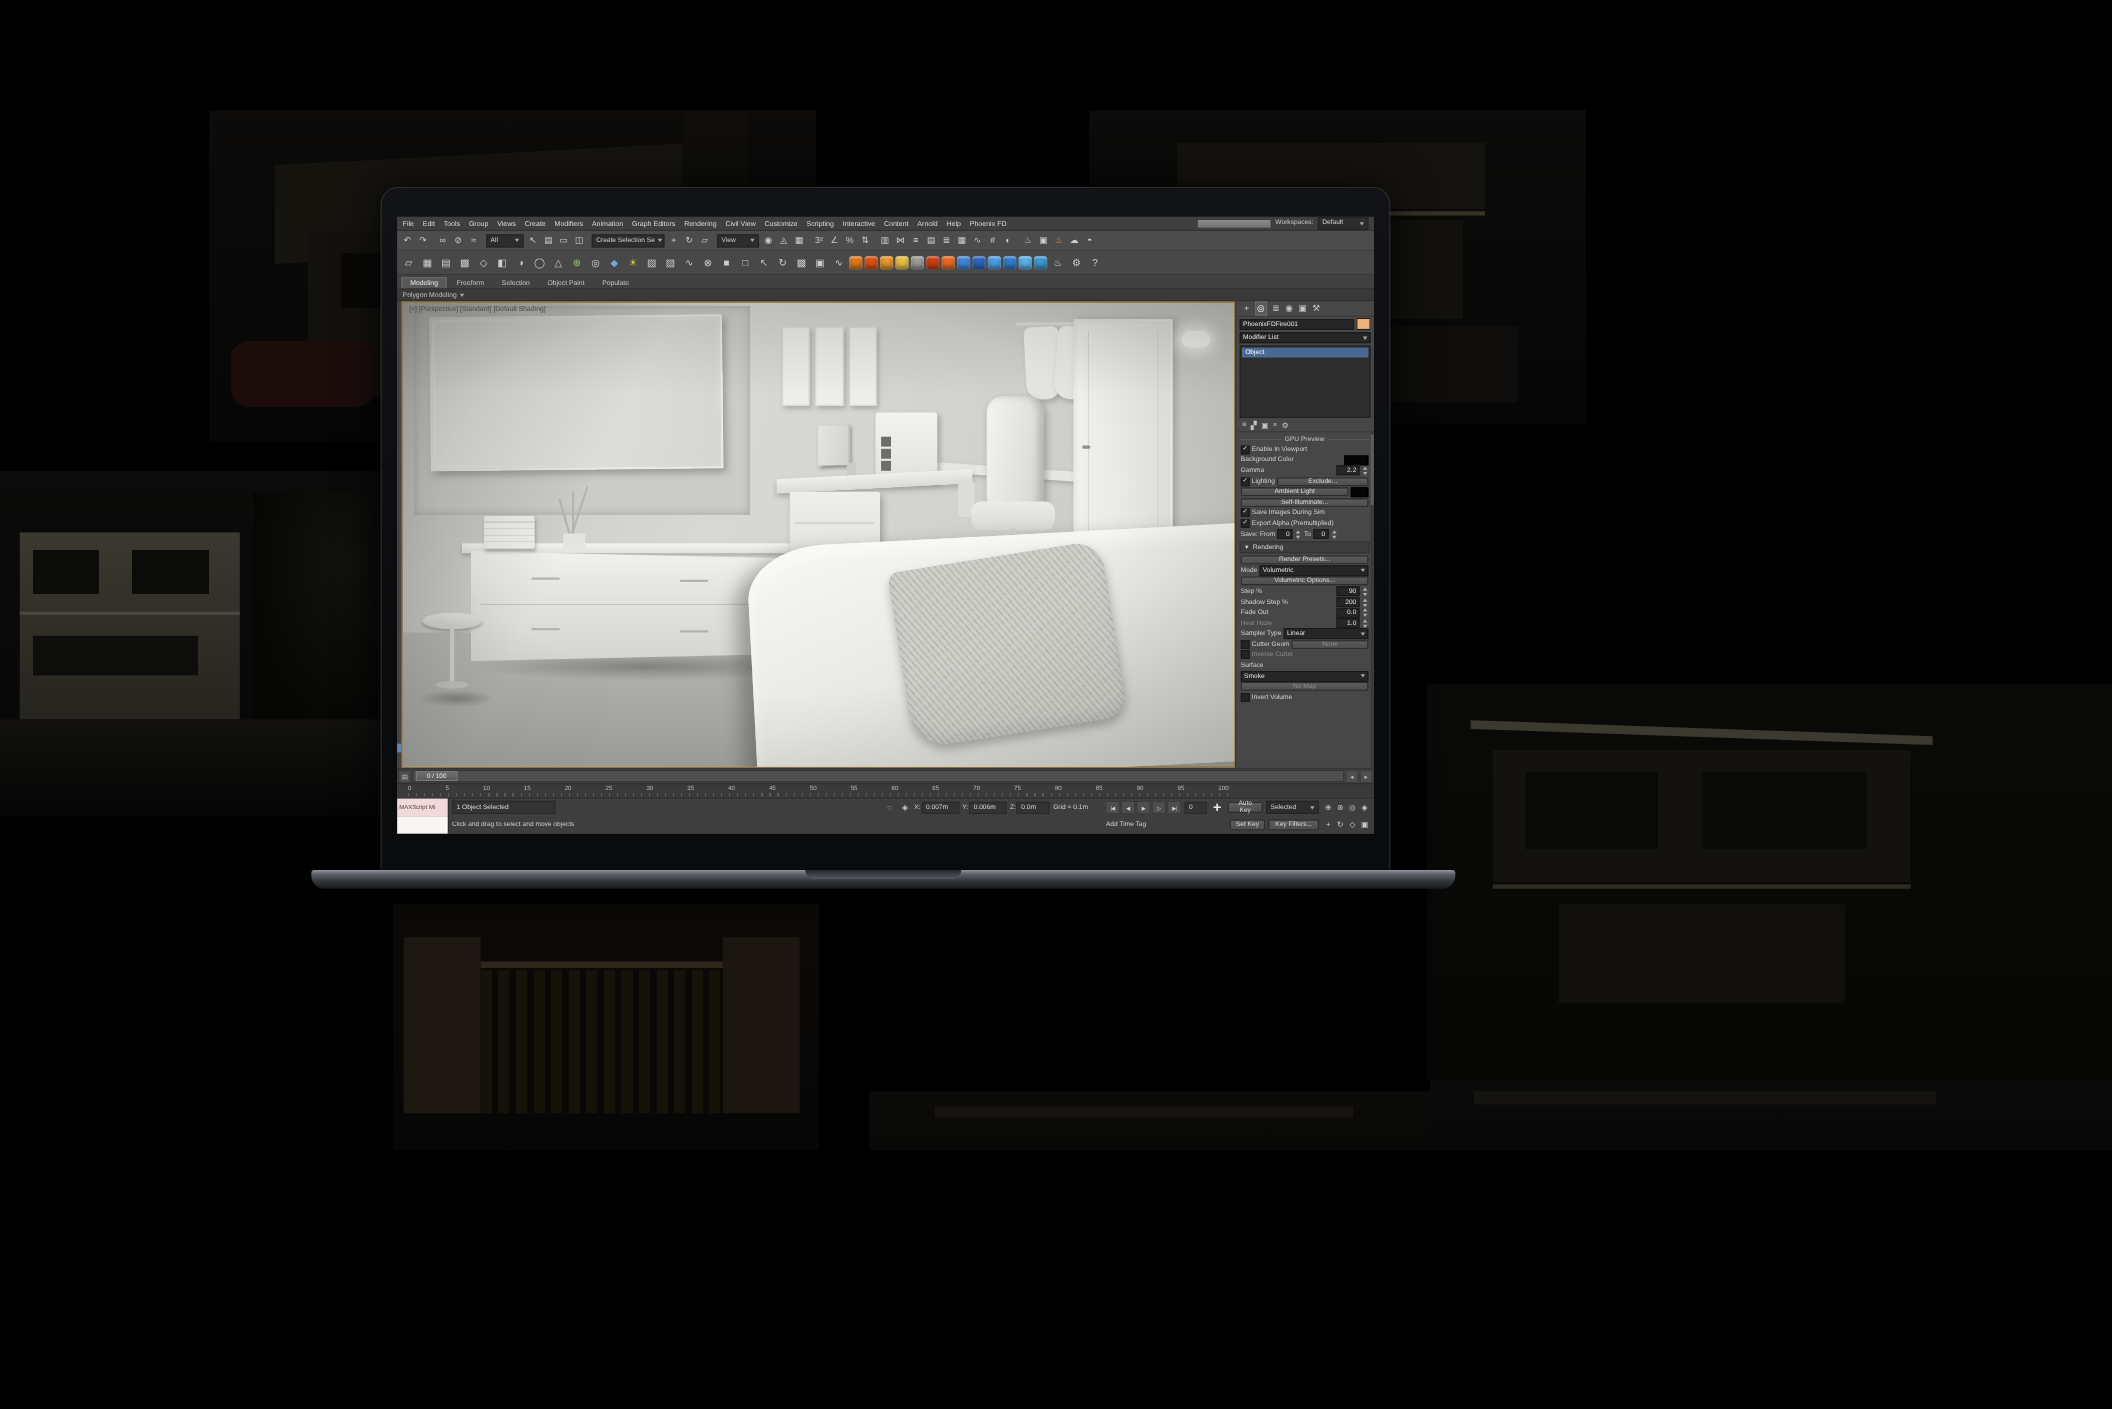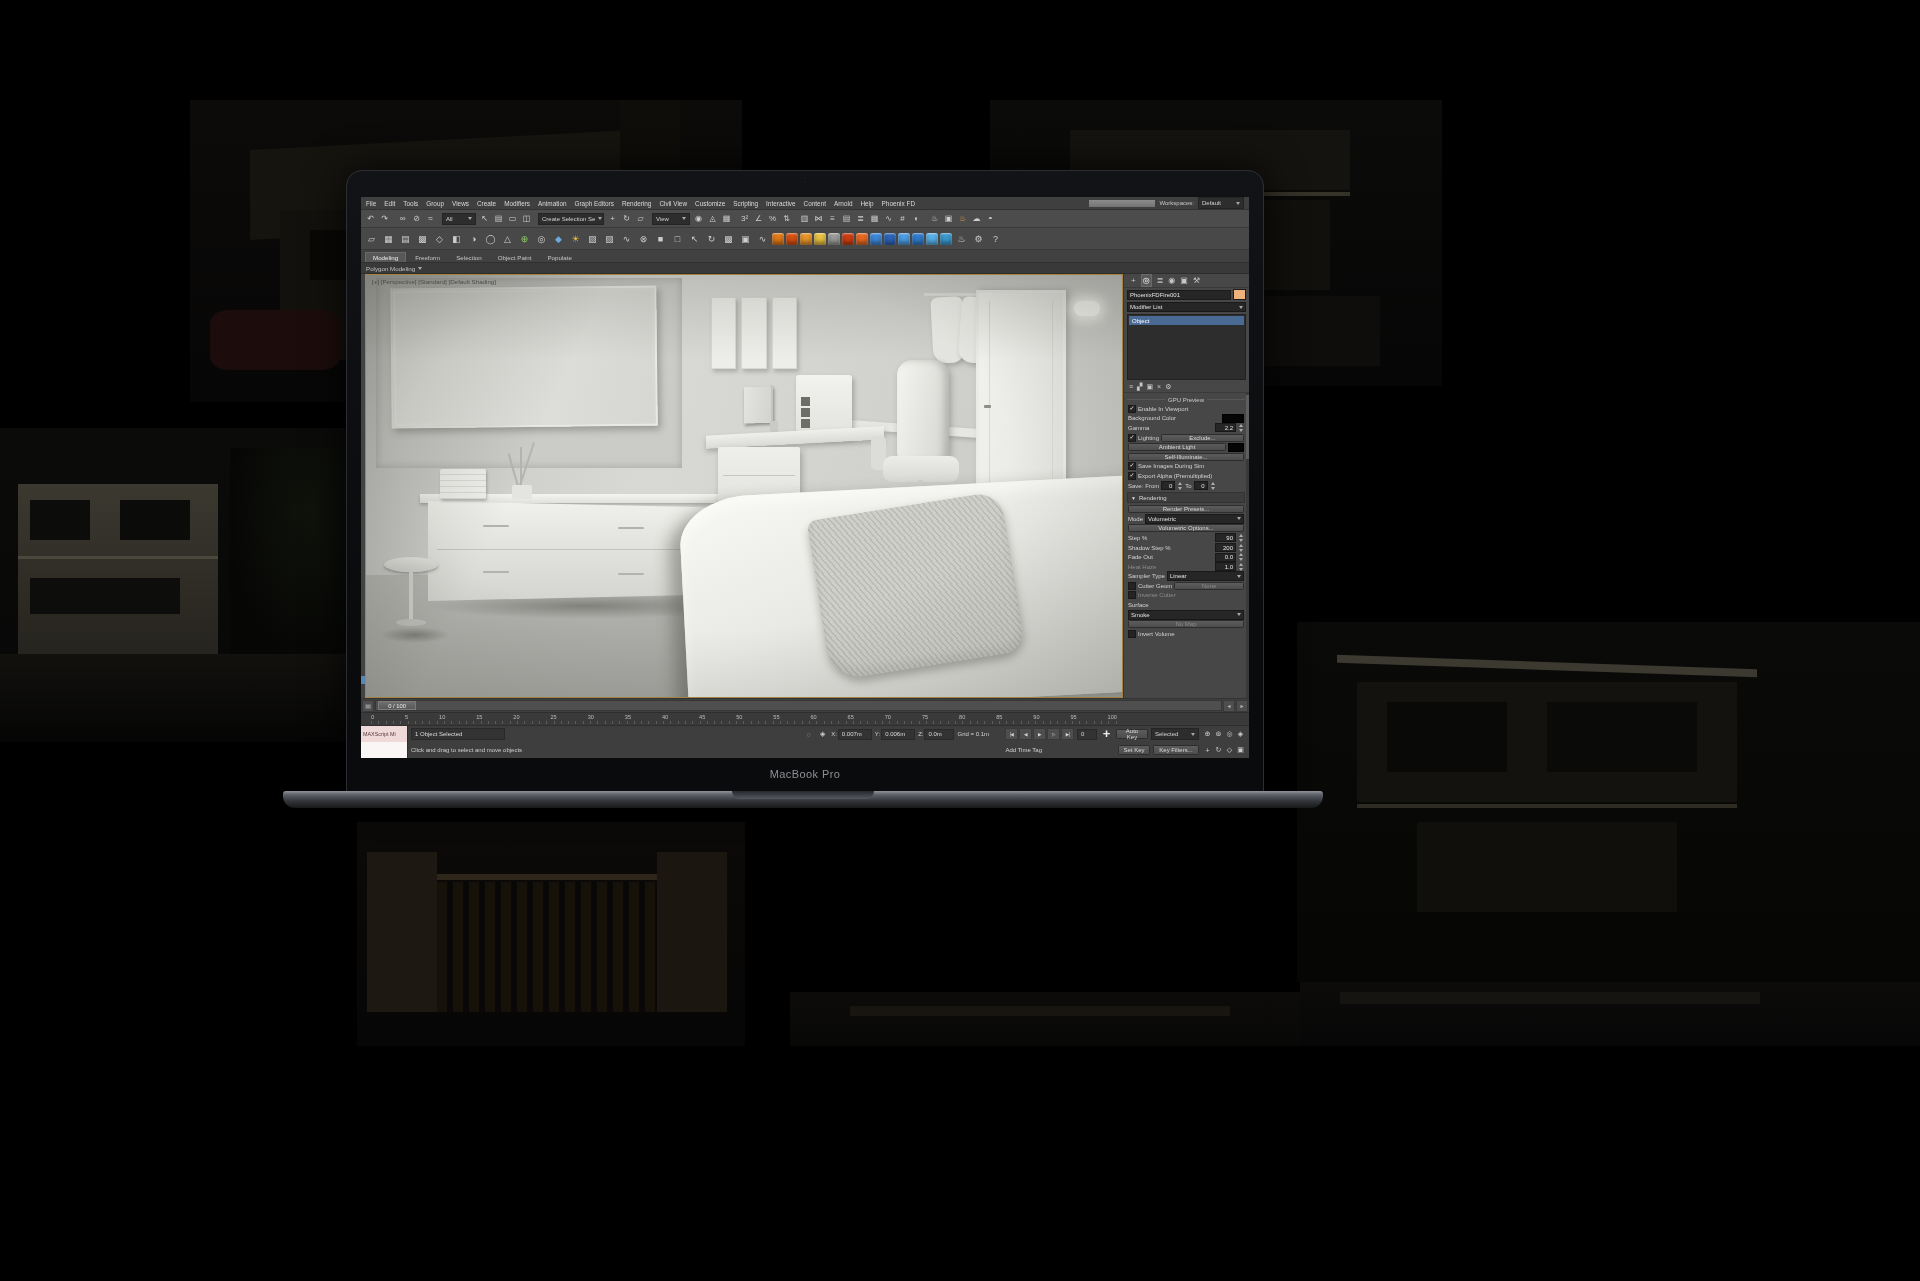--- a/index.html
+++ b/index.html
@@ -795,19 +795,18 @@
                 <span class="sb-icon">+</span>
                 <span class="sb-icon">↻</span>
                 <span class="sb-icon">◇</span>
                 <span class="sb-icon">▣</span>
               </span>
           </div>
         </div>
       </div>
     </div>
 
-    <div class="brand">MacBook Pro</div>
   </div>
 
   <div class="base">
     <div class="base-notch"></div>
   </div>
 </div>
 
 </body></html>

